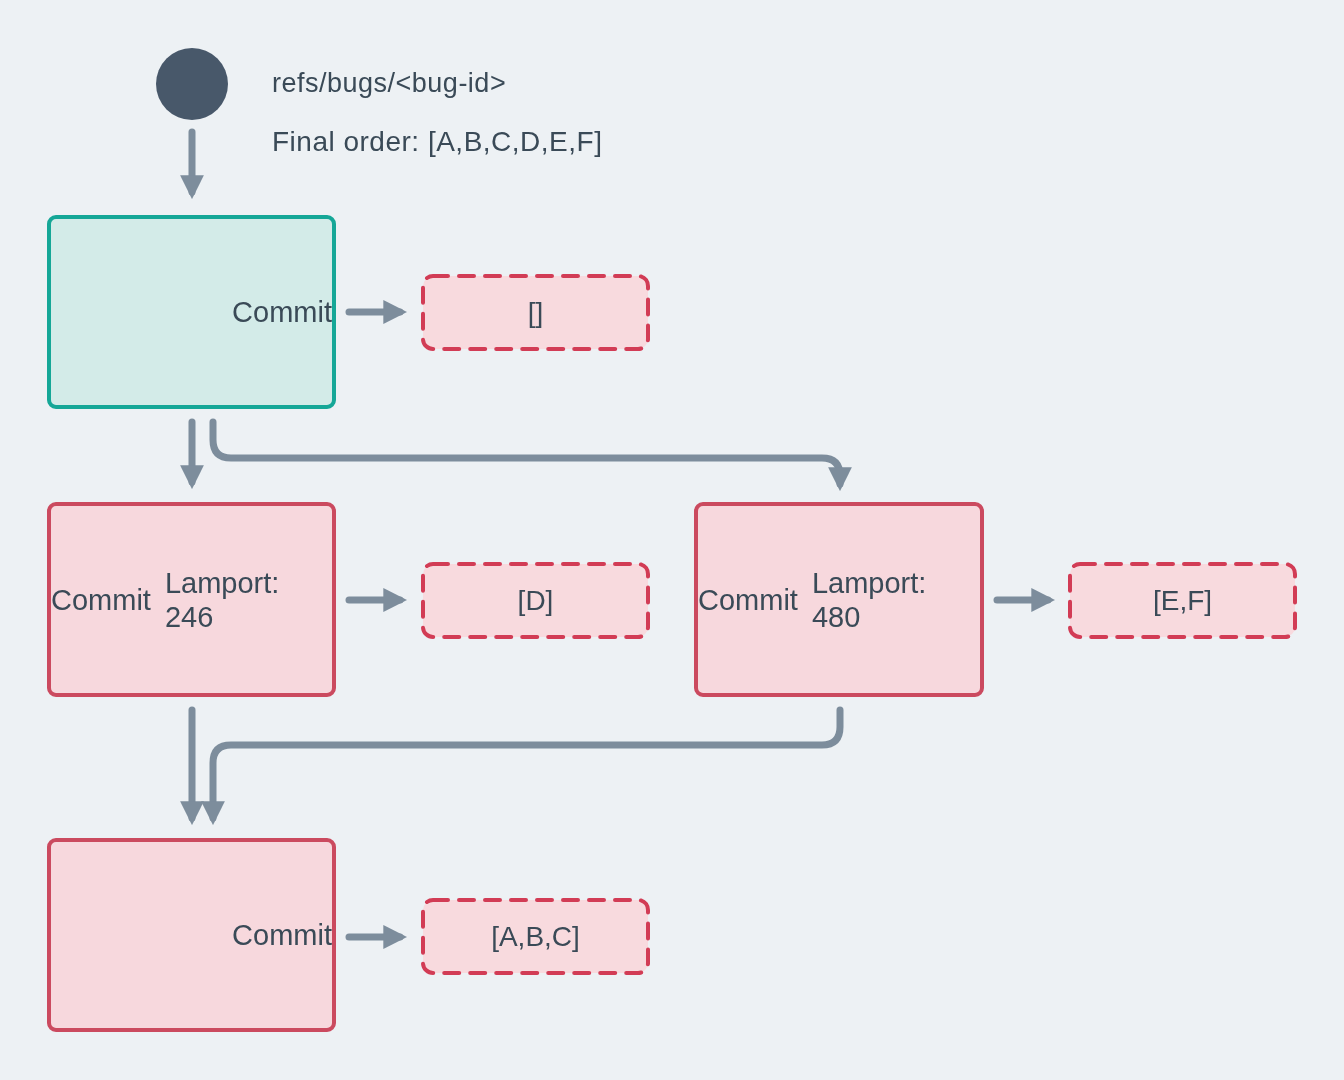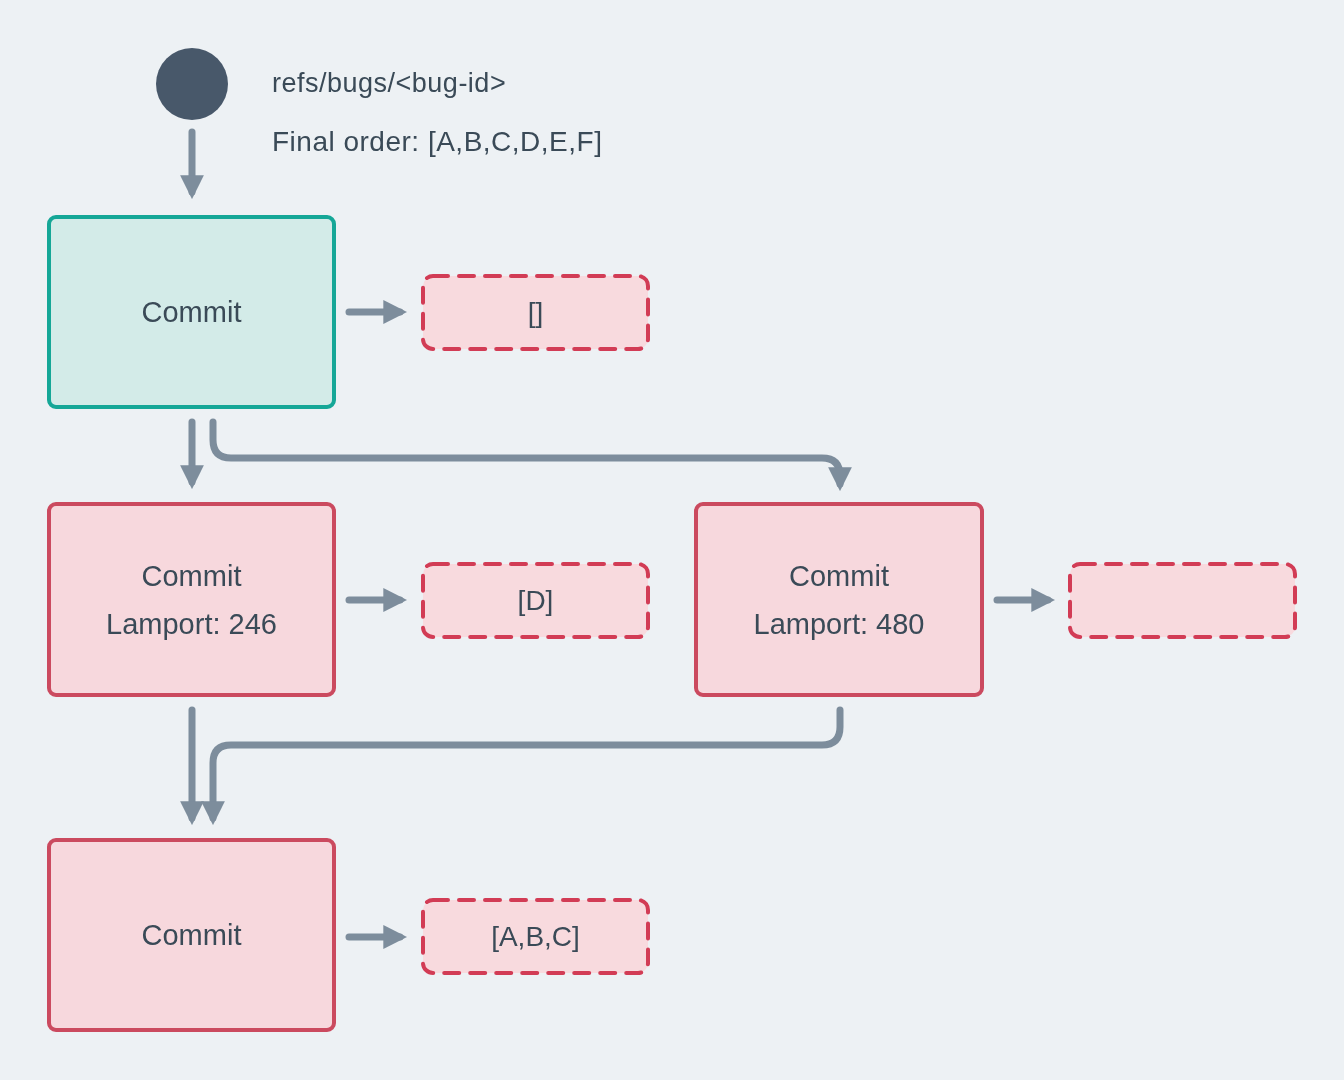--- a/index.html
+++ b/index.html
@@ -36,21 +36,21 @@
   }
   .final-order{
     position:absolute;left:272px;top:126px;
     font-size:28px;font-weight:normal;letter-spacing:.5px;
   }
 
   .commit-box{
     position:absolute;width:289px;height:194px;
     border-radius:9px;border:4px solid var(--red-border);
     background:var(--pink-fill);
-    display:flex;flex-direction:column;align-items:center;justify-content:center;
+    display:flex;flex-direction:row;align-items:center;justify-content:flex-end;
     gap:14px;
     font-size:29px;line-height:34px;
   }
   .commit-box.teal{border-color:var(--teal-border);background:var(--teal-fill);}
   .commit-864{left:47px;top:215px;}
   .commit-246{left:47px;top:502px;height:195px;}
   .commit-537{left:694px;top:502px;width:290px;height:195px;}
   .commit-127{left:47px;top:838px;}
 
   .ops-box{
@@ -112,15 +112,16 @@
     <div>Commit</div>
     <div>Lamport: 480</div>
   </div>
 
   <div class="commit-box commit-127">
     <div>Commit</div>
   </div>
 
   <div class="ops-box ops-0">[]</div>
   <div class="ops-box ops-1">[D]</div>
+  <div class="ops-box ops-2">[E,F]</div>
   <div class="ops-box ops-3">[A,B,C]</div>
 
 </div>
 
 </body></html>

